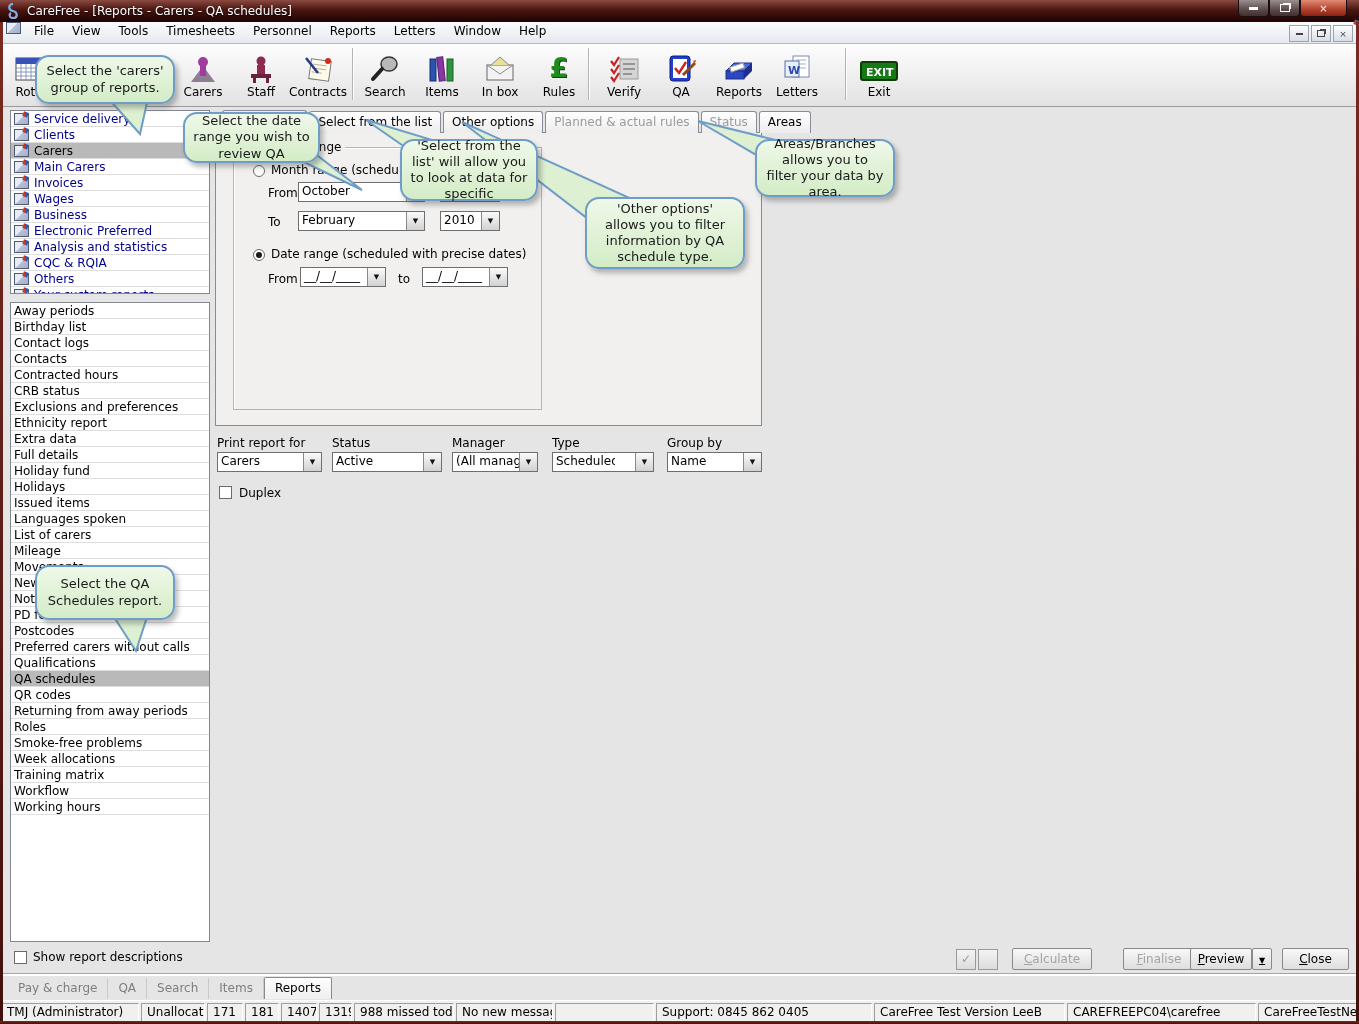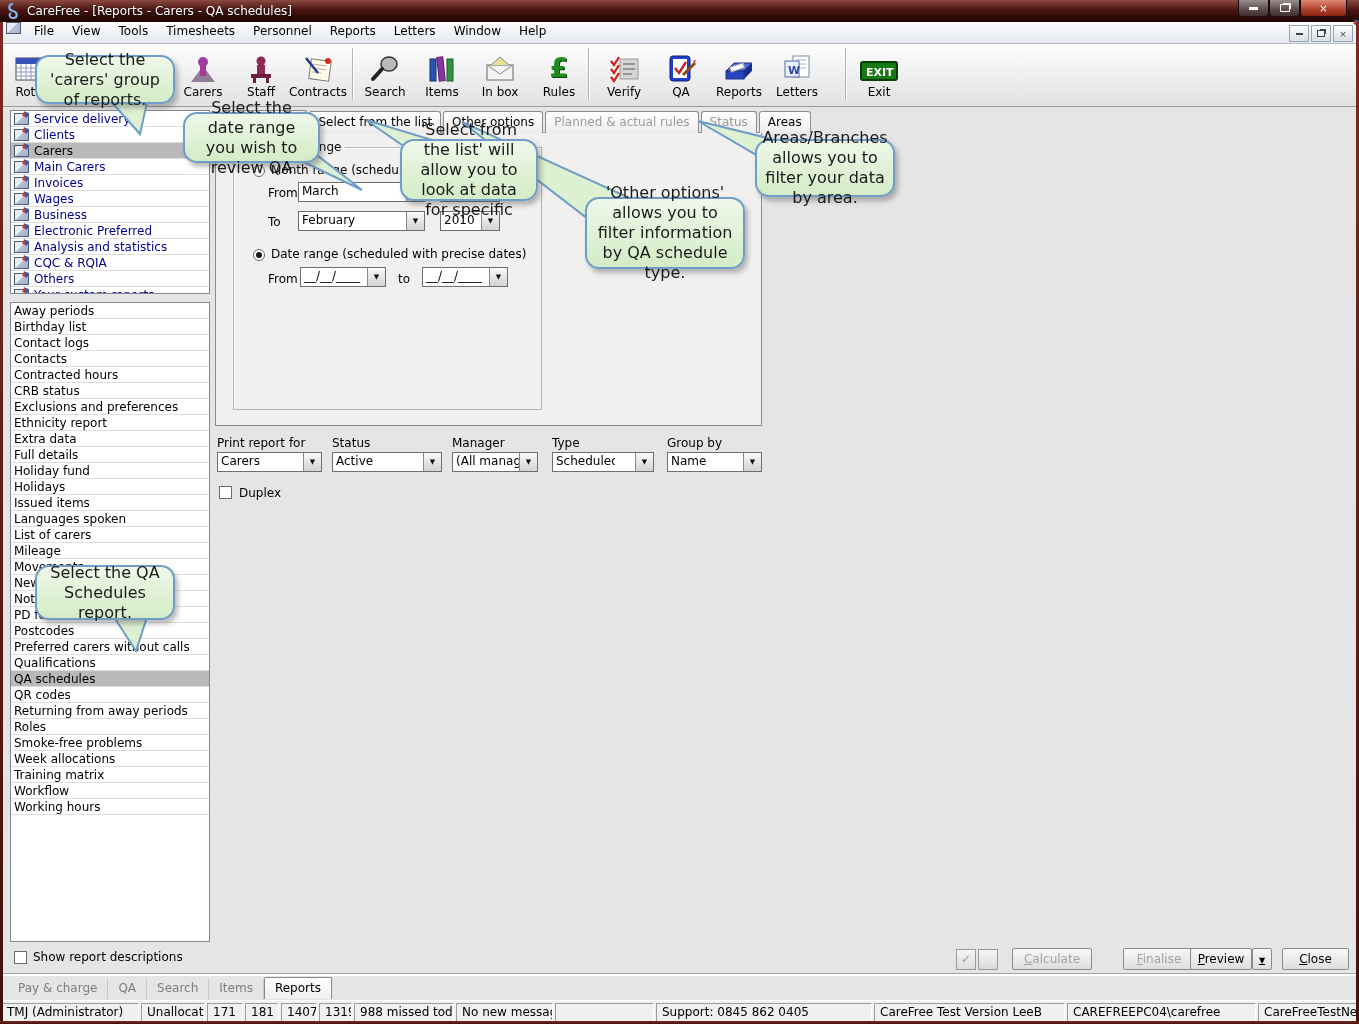--- a/index.html
+++ b/index.html
@@ -76,21 +76,21 @@
   .btab.active{color:#000;background:linear-gradient(#fdfdfd,#efefef);border:1px solid #8a8a8a;border-bottom:none;border-radius:2px 2px 0 0;}
   .statusbar{position:absolute;left:0;top:1000px;width:1359px;height:24px;background:#f0f0f0;
              border-top:1px solid #fff;display:flex;padding:2px 1px 0;box-sizing:border-box;gap:2px;}
   .seg{height:19px;line-height:17px;border:1px solid;border-color:#9d9d9d #ffffff #ffffff #9d9d9d;
        padding:0 5px;font-size:12px;overflow:hidden;white-space:nowrap;box-sizing:border-box;flex:0 0 auto;}
   
   .tails{position:absolute;left:0;top:0;z-index:39;pointer-events:none;}
   .callout{position:absolute;z-index:40;border:2px solid #6f9dc8;border-radius:14px;
            background:linear-gradient(#eff8e9,#d3ecc6);box-shadow:3px 4px 5px rgba(60,60,60,.35);
            display:flex;align-items:center;justify-content:center;text-align:center;
-           font-size:16px;color:#1a1a1a;padding:4px 8px;box-sizing:border-box;line-height:1.25;}
+           font-size:13px;color:#1a1a1a;padding:4px 8px;box-sizing:border-box;line-height:1.25;}
   .frame{position:absolute;background:linear-gradient(#7a2a22,#42100c);z-index:60;}
 </style>
 </head>
 <body>
 
 <div id="screen">
 
   <div class="titlebar">
     <svg width="15" height="16">
       <path d="M7 1 C2 1 2 7 7 8 C12 9 12 15 7 15 C3 15 3 11 5 10" fill="none" stroke="#7fb2e8" stroke-width="2.2"></path>
@@ -366,21 +366,21 @@
     <span class="tab">Areas</span>
   </div>
 
   <div class="groupbox">
     <span class="gblabel">Date range</span>
   </div>
   <div class="radio" style="left:253px;top:165px;"></div>
   <span class="flabel" style="left:271px;top:163px;max-width:265px;overflow:hidden;display:inline-block;white-space:nowrap;">Month range (scheduled within months)</span>
   <span class="flabel" style="left:268px;top:186px;">From</span>
   <div class="combo" style="left:298px;top:182px;width:127px;">
-    <span class="cval">March</span>
+    <span class="cval">October</span>
     <span class="carrow">▼</span>
   </div>
   <div class="combo" style="left:440px;top:182px;width:60px;">
     <span class="cval"></span>
     <span class="carrow">▼</span>
   </div>
   <span class="flabel" style="left:268px;top:215px;">To</span>
   <div class="combo" style="left:298px;top:211px;width:127px;">
     <span class="cval">February</span>
     <span class="carrow">▼</span>

